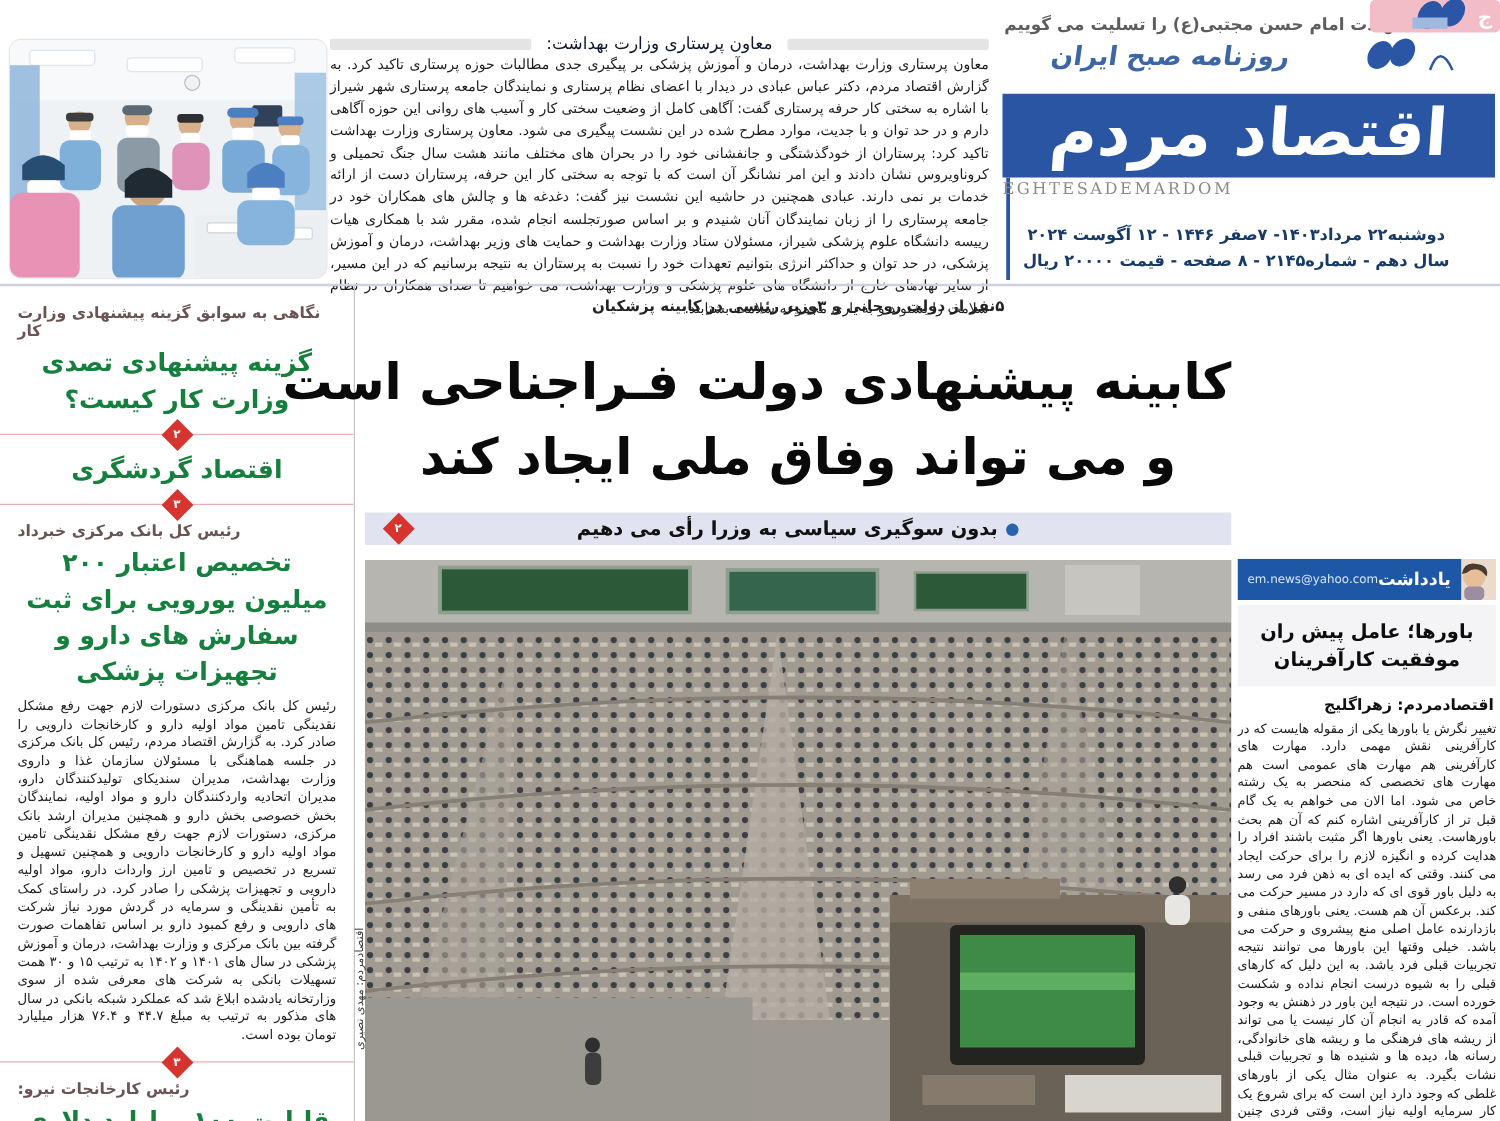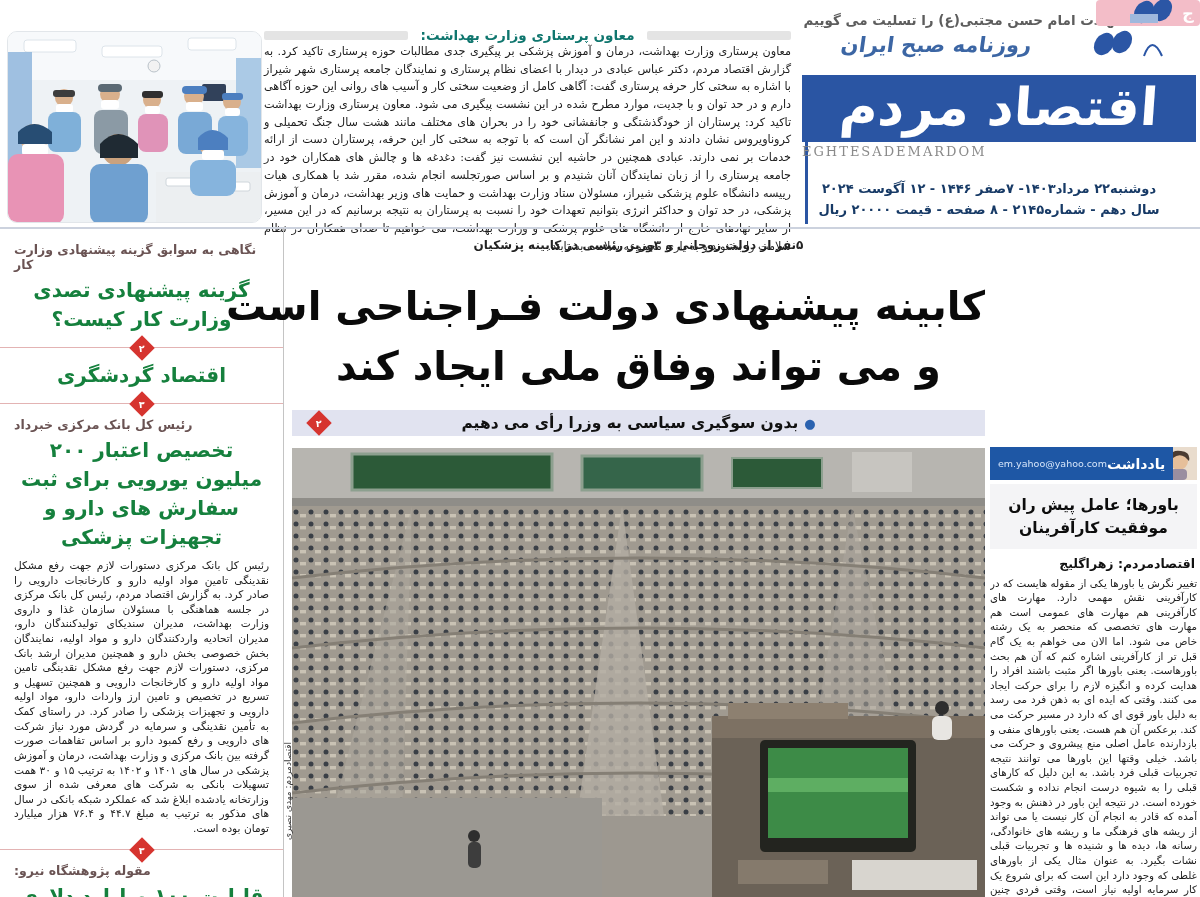--- a/index.html
+++ b/index.html
@@ -17,21 +17,21 @@
   .dateline { position:absolute; top:181px; right:36px; width:350px; text-align:center; font-size:13px; font-weight:bold; color:#173a66; }
   .dateline div + div { margin-top:6px; }
 
   
   .top-photo { position:absolute; top:31px; left:7px; width:255px; height:192px; border-radius:10px; overflow:hidden; border:1px solid #e2e6ea; }
 
   
   .top-story { position:absolute; top:27px; left:264px; width:527px; }
   .kicker-row { display:flex; align-items:center; }
   .kicker-row .bar { flex:1; height:9px; background:#e4e4e4; border-radius:2px; }
-  .kicker-row .kicker { margin:0 12px; font-size:13.5px; font-weight:bold; color:#0f766e; white-space:nowrap;text-align:right; }
+  .kicker-row .kicker { margin:0 12px; font-size:13.5px; font-weight:normal; color:#0f172a; white-space:nowrap;text-align:right; }
   .top-story h2 { text-align:center; font-size:23px; color:#0c0c0c; margin:6px 0 9px; }
   .top-story p { font-size:11.2px; line-height:1.58; text-align:justify; color:#1c1c1c; }
 
   .main-rule { position:absolute; top:227px; left:0; right:0; height:2px; background:#ccd2de; }
 
   
   .v-rule { position:absolute; top:228px; bottom:0; left:283px; width:1px; background:#c4c4c4; }
   .sidebar { position:absolute; top:236px; bottom:0; left:0; width:283px; overflow:hidden; }
   .sb-inner { padding:6px 14px 0; }
   .sb-kicker { font-size:12.5px; font-weight:bold; color:#6a5353; text-align:left; }
@@ -186,21 +186,21 @@
       <div class="sb-kicker">رئیس کل بانک مرکزی خبرداد</div>
       <div class="sb-h">تخصیص اعتبار ۲۰۰ میلیون یورویی برای ثبت سفارش های دارو و تجهیزات پزشکی</div>
       <div class="sb-body">رئیس کل بانک مرکزی دستورات لازم جهت رفع مشکل نقدینگی تامین مواد اولیه دارو و کارخانجات دارویی را صادر کرد. به گزارش اقتصاد مردم، رئیس کل بانک مرکزی در جلسه هماهنگی با مسئولان سازمان غذا و داروی وزارت بهداشت، مدیران سندیکای تولیدکنندگان دارو، مدیران اتحادیه واردکنندگان دارو و مواد اولیه، نمایندگان بخش خصوصی بخش دارو و همچنین مدیران ارشد بانک مرکزی، دستورات لازم جهت رفع مشکل نقدینگی تامین مواد اولیه دارو و کارخانجات دارویی و همچنین تسهیل و تسریع در تخصیص و تامین ارز واردات دارو، مواد اولیه دارویی و تجهیزات پزشکی را صادر کرد. در راستای کمک به تأمین نقدینگی و سرمایه در گردش مورد نیاز شرکت های دارویی و رفع کمبود دارو بر اساس تفاهمات صورت گرفته بین بانک مرکزی و وزارت بهداشت، درمان و آموزش پزشکی در سال های ۱۴۰۱ و ۱۴۰۲ به ترتیب ۱۵ و ۳۰ همت تسهیلات بانکی به شرکت های معرفی شده از سوی وزارتخانه یادشده ابلاغ شد که عملکرد شبکه بانکی در سال های مذکور به ترتیب به مبلغ ۴۴.۷ و ۷۶.۴ هزار میلیارد تومان بوده است.</div>
 
       <div class="sb-div">
         <span class="diamond">
             <i>۳</i>
           </span>
       </div>
 
-      <div class="sb-kicker">مقوله پژوهشگاه نیرو:</div>
+      <div class="sb-kicker">رئیس کارخانجات نیرو:</div>
       <div class="sb-h">قابلیت ۱۰۰ میلیارد دلاری مدیریت حوزه انرژی در کشور</div>
 
       <div class="sb-div">
         <span class="diamond">
             <i>۴</i>
           </span>
       </div>
 
     </div>
   </aside>
@@ -269,21 +269,21 @@
       <div class="note-avatar">
         <svg width="36" height="33" viewBox="0 0 36 33">
           <rect width="36" height="33" fill="#e9dccd"></rect>
           <circle cx="18" cy="14" r="9" fill="#e6bf9a"></circle>
           <path d="M8 12 Q10 2 20 4 Q30 5 28 14 L24 10 Q18 6 12 11 Z" fill="#4a3a30"></path>
           <rect x="10" y="22" width="16" height="11" rx="4" fill="#9a8ea0"></rect>
         </svg>
       </div>
       <div class="note-bar">
         <span class="note-label">یادداشت</span>
-        <span class="note-email">em.yahoo@yahoo.com</span>
+        <span class="note-email">em.news@yahoo.com</span>
       </div>
     </div>
     <div class="note-hwrap">
       <div class="note-h">باورها؛ عامل پیش ران موفقیت کارآفرینان</div>
     </div>
     <div class="note-author">اقتصادمردم: زهراگلیج</div>
     <div class="note-body">تغییر نگرش یا باورها یکی از مقوله هایست که در کارآفرینی نقش مهمی دارد. مهارت های کارآفرینی هم مهارت های عمومی است هم مهارت های تخصصی که منحصر به یک رشته خاص می شود. اما الان می خواهم به یک گام قبل تر از کارآفرینی اشاره کنم که آن هم بحث باورهاست. یعنی باورها اگر مثبت باشند افراد را هدایت کرده و انگیزه لازم را برای حرکت ایجاد می کنند. وقتی که ایده ای به ذهن فرد می رسد به دلیل باور قوی ای که دارد در مسیر حرکت می کند. برعکس آن هم هست. یعنی باورهای منفی و بازدارنده عامل اصلی منع پیشروی و حرکت می باشد. خیلی وقتها این باورها می توانند نتیجه تجربیات قبلی فرد باشد. به این دلیل که کارهای قبلی را به شیوه درست انجام نداده و شکست خورده است. در نتیجه این باور در ذهنش به وجود آمده که قادر به انجام آن کار نیست یا می تواند از ریشه های فرهنگی ما و ریشه های خانوادگی، رسانه ها، دیده ها و شنیده ها و تجربیات قبلی نشات بگیرد. به عنوان مثال یکی از باورهای غلطی که وجود دارد این است که برای شروع یک کار سرمایه اولیه نیاز است، وقتی فردی چنین باوری دارد به راحتی نمی تواند حرکت کند و منتظر می شود فردی پیدا شود که این سرمایه را در اختیارش قرار دهد. بارها افراد این موضوع را مطرح کرده اند و گفته اند که می خواهند کاری را شروع کنند ولی سرمایه کافی ندارند.</div>
   </section>
 
 </div>

